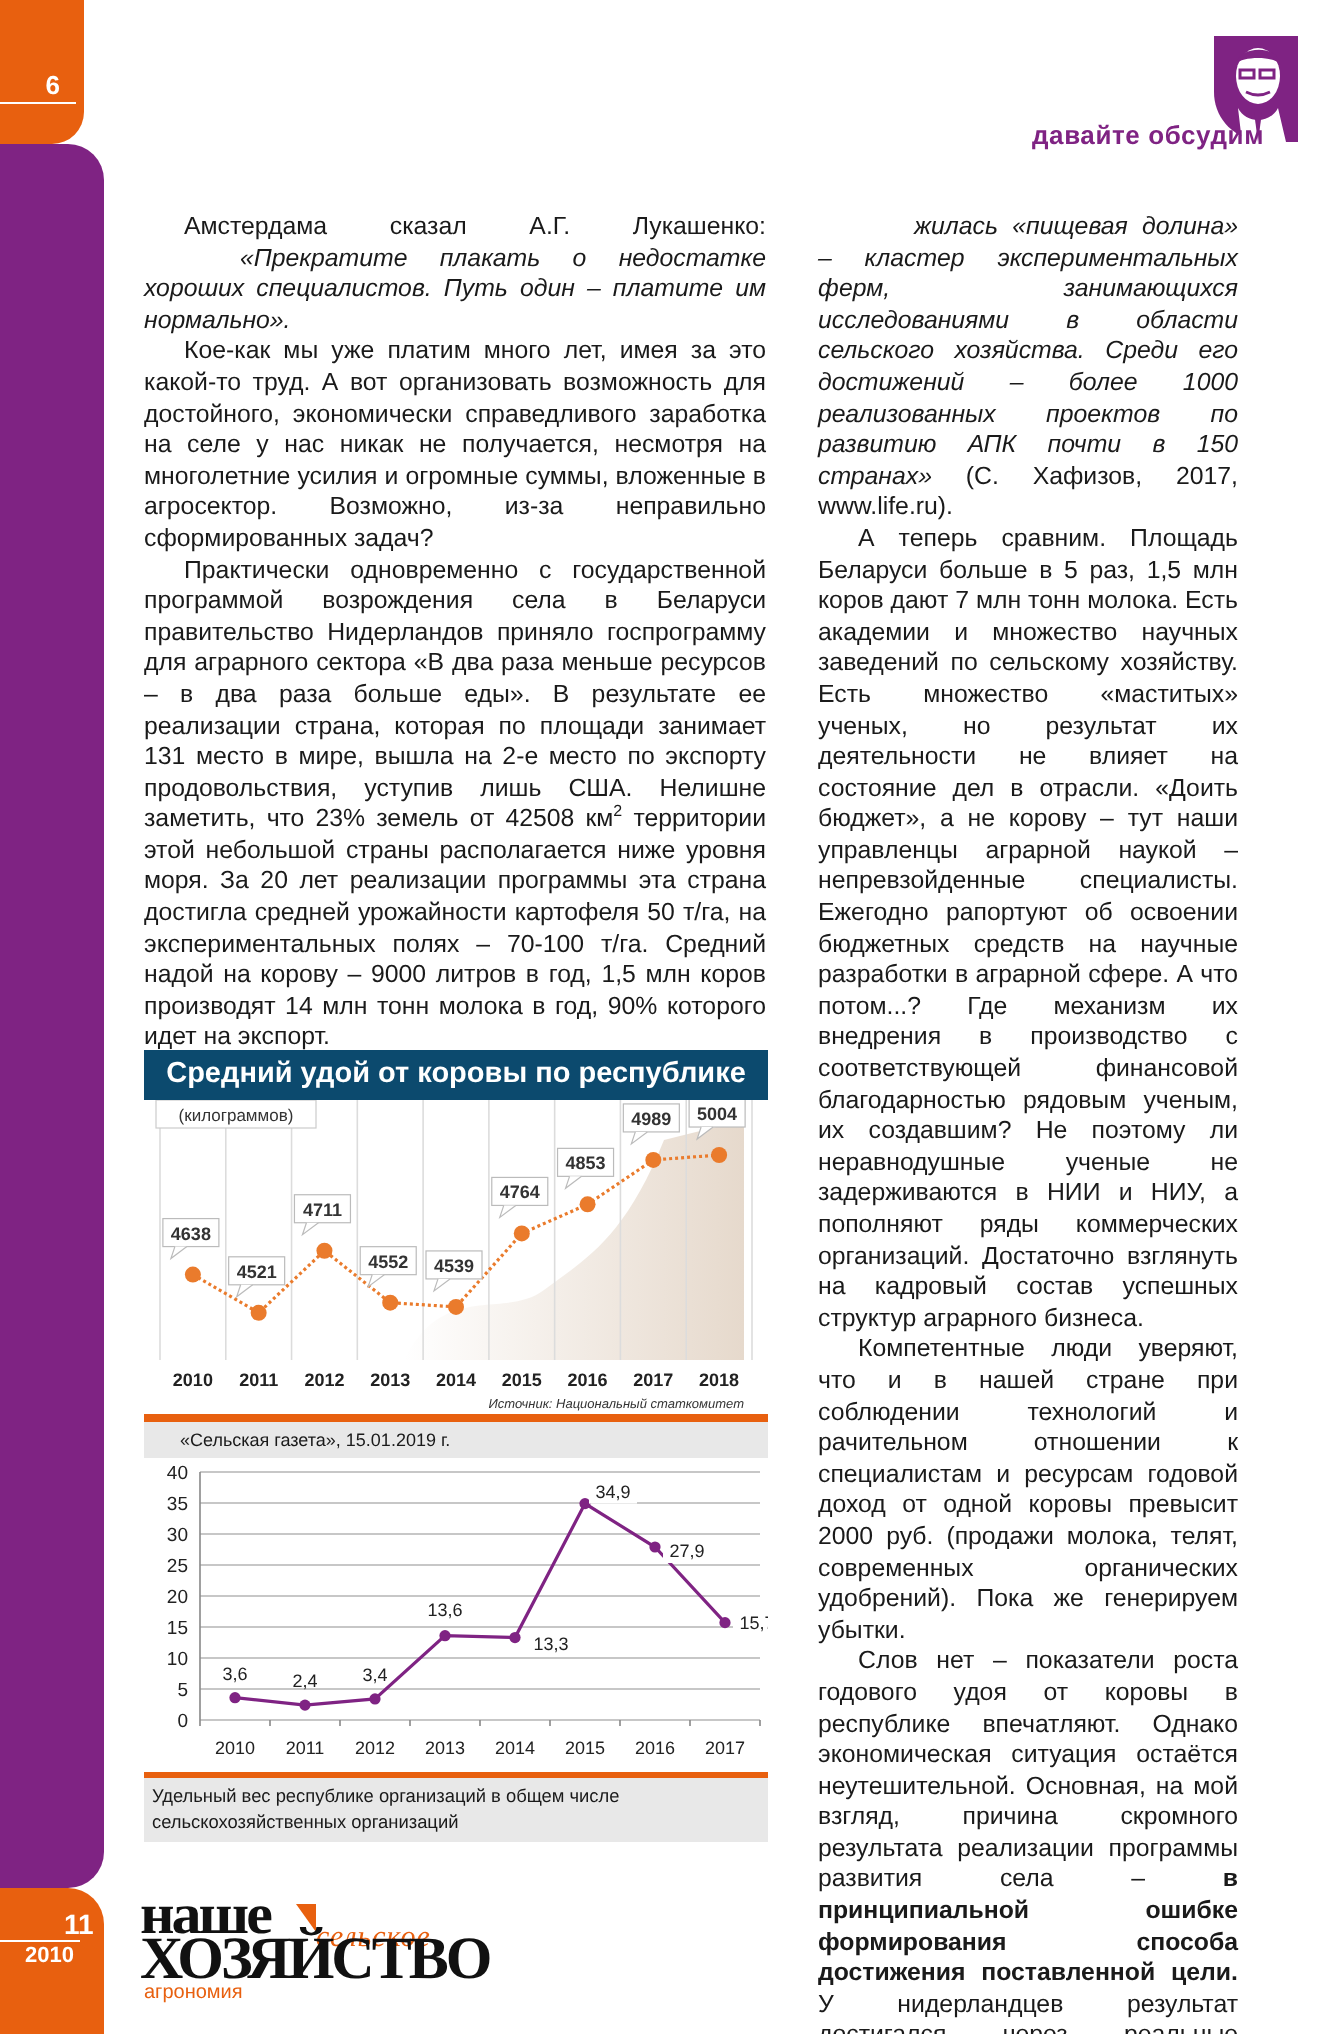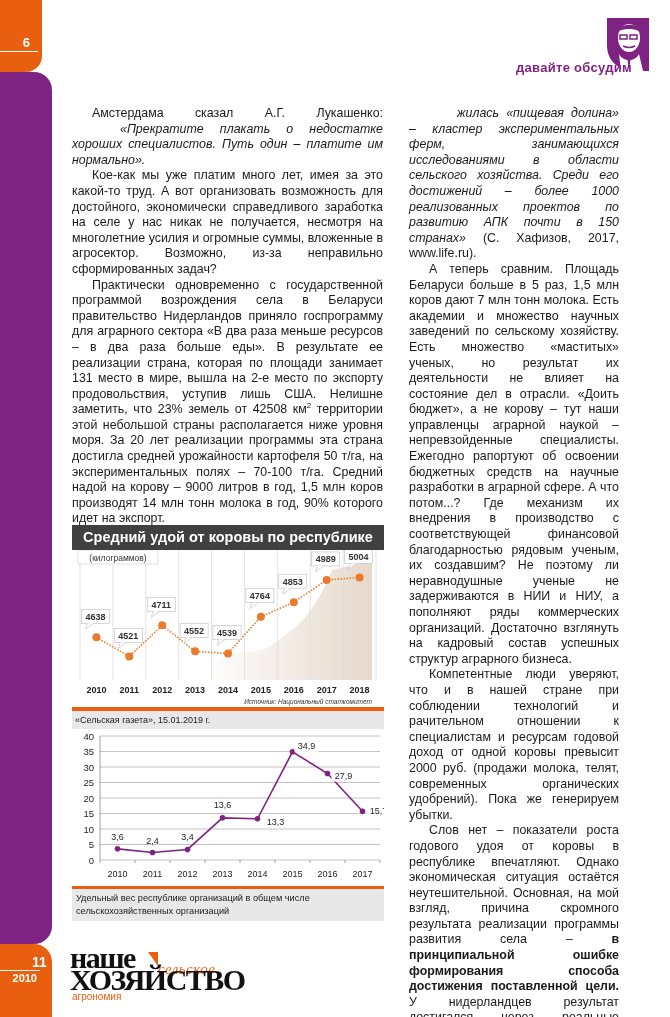--- a/index.html
+++ b/index.html
@@ -23,24 +23,24 @@
   .col-left { left: 72px; top: 106px; width: 311px; }
   .col-right { left: 409px; top: 106px; width: 210px; }
   .col p { text-indent: 20px; hyphens: manual; }
   .col p.noindent { text-indent: 0; }
   .it { font-style: italic; margin-left: 48px; }
   .b { font-weight: bold; margin-top: 20px; }
   sup { font-size: 8px; line-height: 0; }
 
   
   .chart1 { position: absolute; left: 72px; top: 525px; width: 312px; height: 182px; }
-  .chart1-title { position: absolute; left: 0; top: 0; width: 312px; height: 25px; background: #404040; color: #fff; font-weight: bold; font-size: 14.5px; text-align: center; line-height: 25px; }
+  .chart1-title { position: absolute; left: 0; top: 0; width: 312px; height: 25px; background: #0c4a6e; color: #fff; font-weight: bold; font-size: 14.5px; text-align: center; line-height: 25px; }
   .chart1-body { position: absolute; left: 0; top: 25px; width: 312px; height: 157px; background: #fff; }
   .chart1-footer-bar { position: absolute; left: 72px; top: 707px; width: 312px; height: 4px; background: #e8600f; }
-  .chart1-source-box { position: absolute; left: 72px; top: 711px; width: 312px; height: 18px; background: #e8e8e8; font-size: 9px; line-height: 18px; padding-left: 3px; }
+  .chart1-source-box { position: absolute; left: 72px; top: 711px; width: 312px; height: 18px; background: #e8e8e8; font-size: 9px; line-height: 18px; padding-left: 18px; }
 
   
   .chart2 { position: absolute; left: 72px; top: 726px; width: 312px; height: 160px; }
   .chart2-footer-bar { position: absolute; left: 72px; top: 886px; width: 312px; height: 3px; background: #e8600f; }
   .chart2-caption { position: absolute; left: 72px; top: 889px; width: 312px; height: 32px; background: #e8e8e8; font-size: 9.2px; line-height: 13px; padding: 3px 4px; }
 
   
   .logo { position: absolute; left: 70px; top: 945px; width: 180px; height: 60px; }
   .logo-line1 { position: absolute; left: 0; top: 0; font-family: "Liberation Serif", serif; font-size: 30px; font-weight: bold; letter-spacing: -1.5px; line-height: 26px; color: #111; transform: scaleY(0.95); }
   .logo-line2 { position: absolute; left: 0; top: 22px; font-family: "Liberation Serif", serif; font-size: 30px; font-weight: bold; letter-spacing: -1.5px; line-height: 26px; color: #111; }

